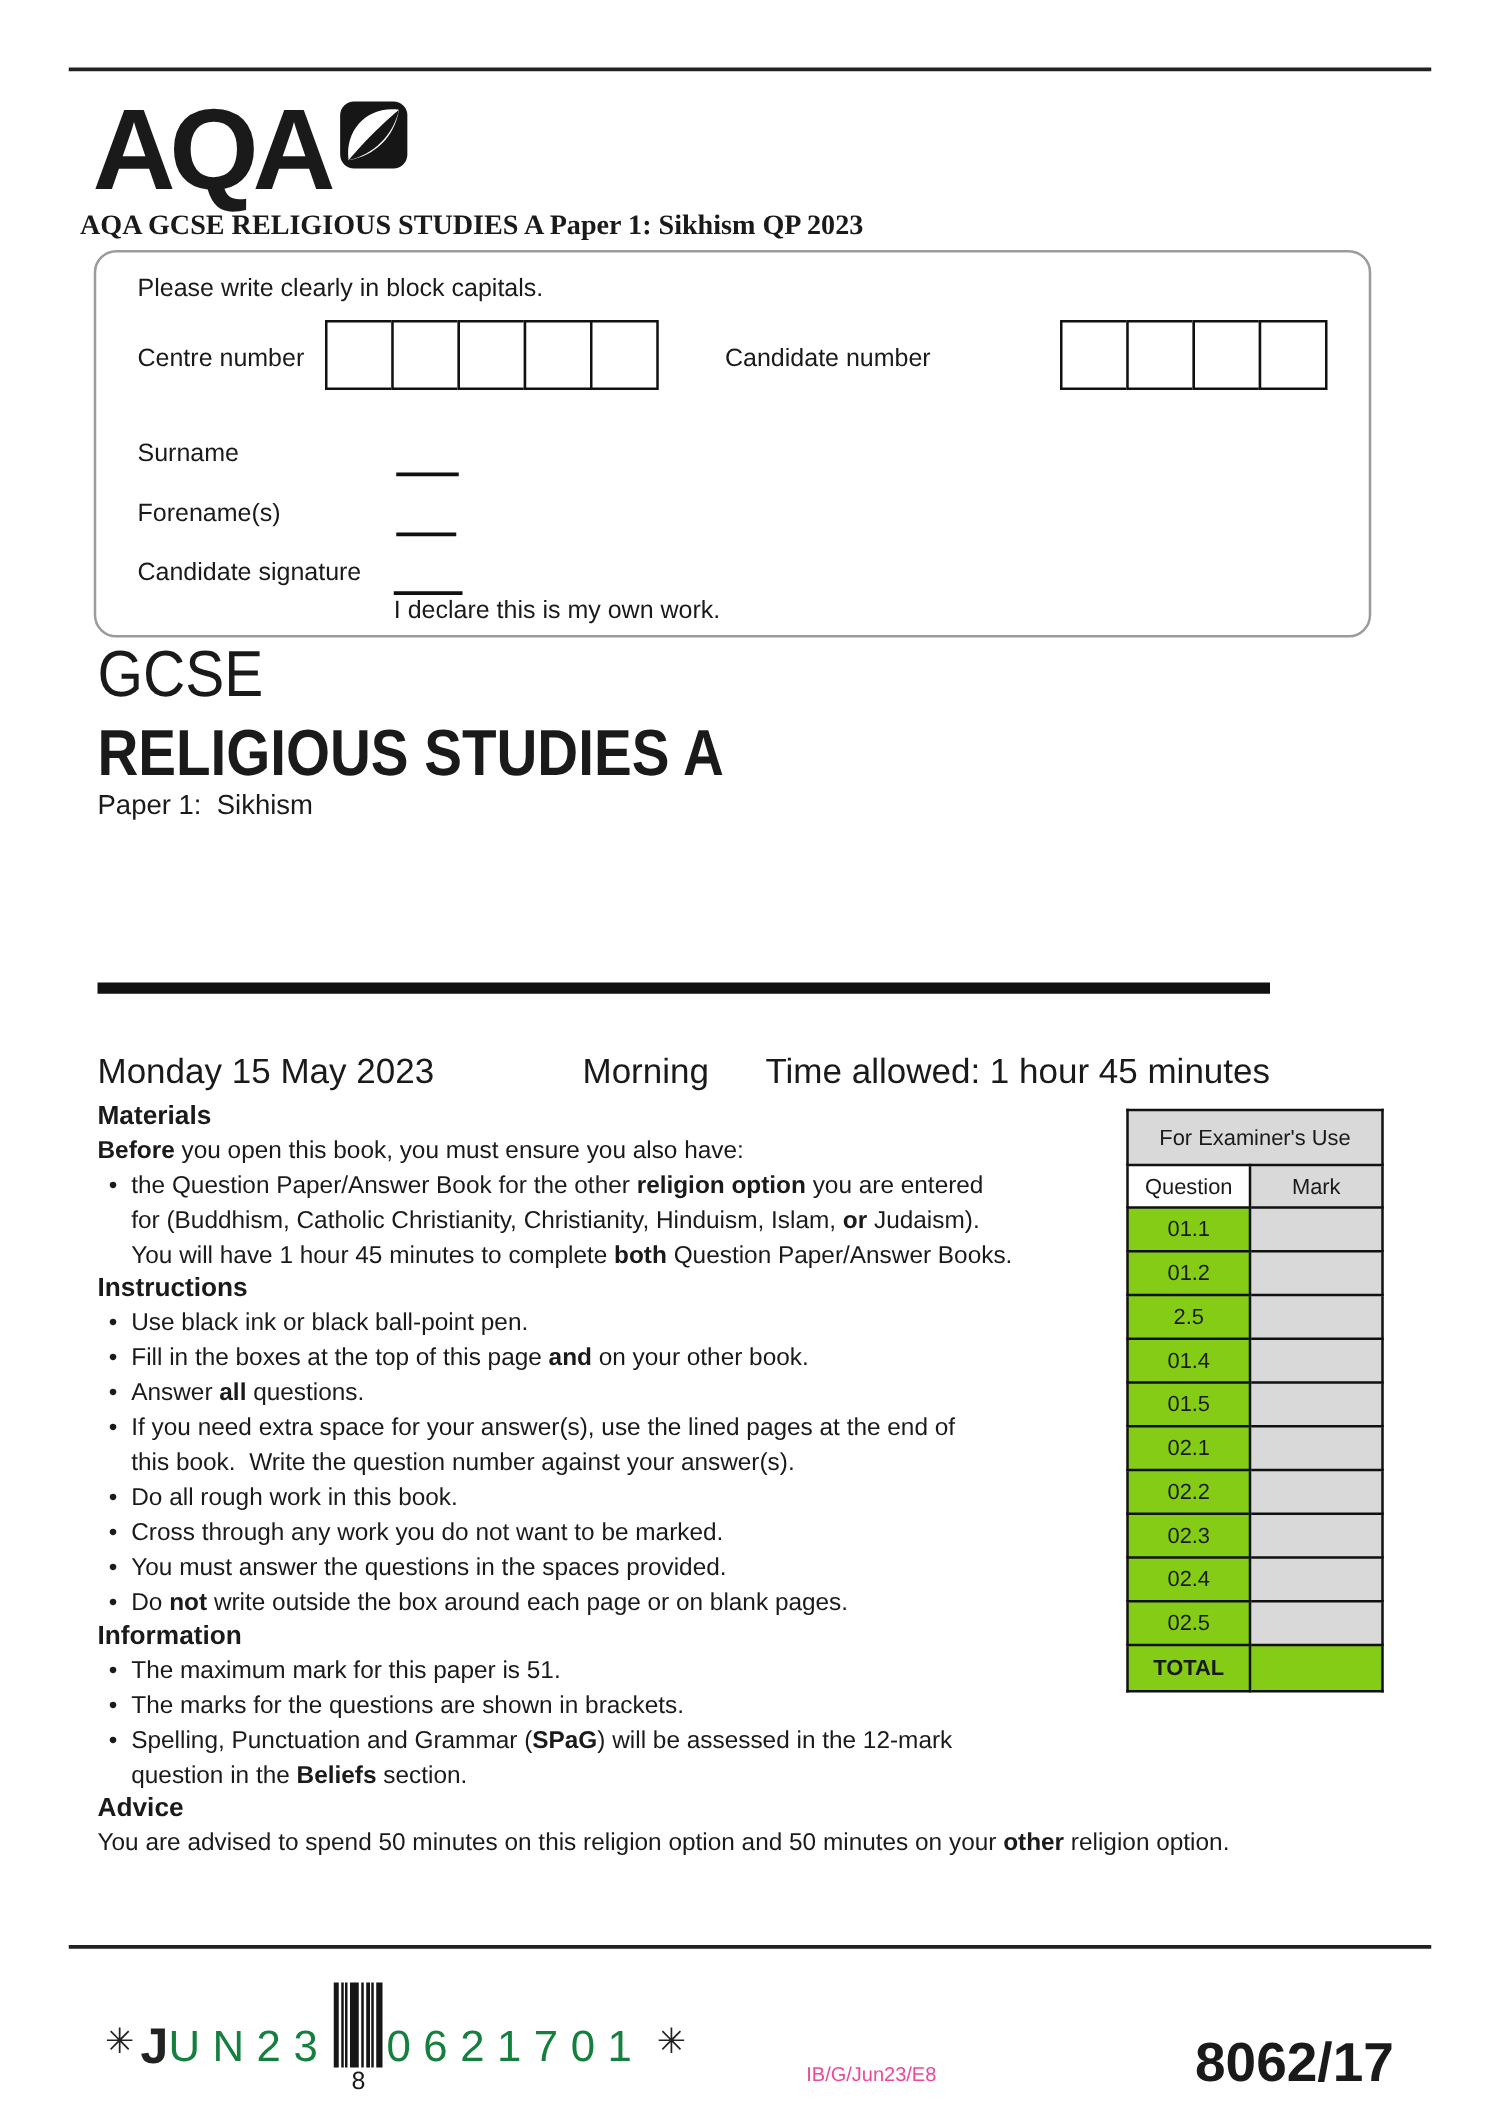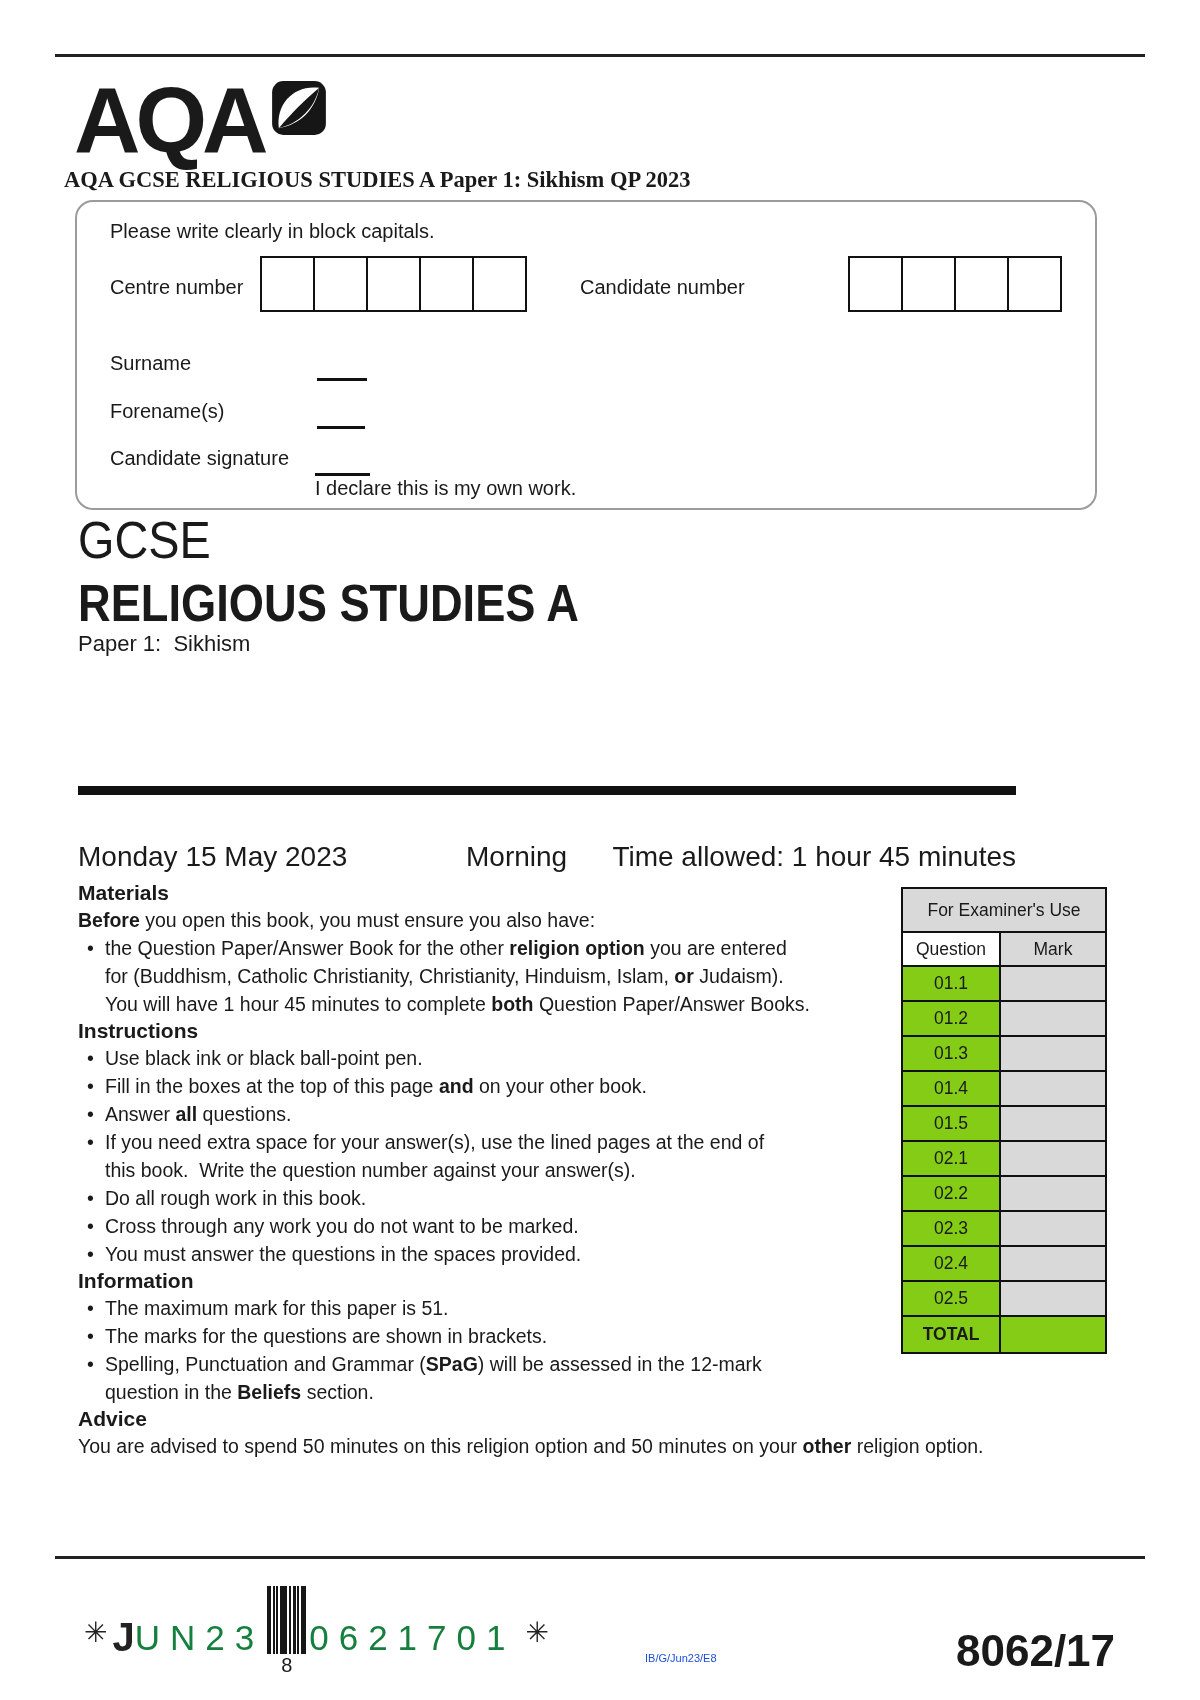--- a/index.html
+++ b/index.html
@@ -65,21 +65,21 @@
   
   .barcode-row{position:absolute;left:84px;top:1586px;height:68px;display:flex;align-items:flex-end;}
   .star{font-size:28px;line-height:28px;margin:0 5px 7px 0;color:#222;}
   .star.right{margin:0 0 7px 10px;}
   .bc-j{font-size:40px;line-height:34px;font-weight:bold;color:#222;}
   .bc-text{font-size:35px;line-height:33px;letter-spacing:10px;color:#15803d;}
   .bars{position:relative;display:flex;align-items:stretch;height:68px;margin:0 3px;}
   .bar{background:#161616;height:68px;}
   .check-digit{position:absolute;left:50%;bottom:-23px;transform:translateX(-50%);
                font-size:20px;letter-spacing:0;}
-  .footer-ref{position:absolute;left:645px;top:1652px;font-size:11px;color:#1d4ed8;}
+  .footer-ref{position:absolute;left:645px;top:1652px;font-size:16px;color:#ec4899;}
   .paper-code{position:absolute;left:956px;top:1626px;font-size:44px;font-weight:bold;}
 </style>
 </head>
 <body>
 
 <div class="page">
 
   <div class="rule top-rule"></div>
 
   <div class="logo">
@@ -148,20 +148,21 @@
     <h3 class="mt">Instructions</h3>
     <ul class="bullets">
         <li><span>Use black ink or black ball-point pen.</span></li>
         <li><span>Fill in the boxes at the top of this page </span><b>and</b><span> on your other book.</span></li>
         <li><span>Answer </span><b>all</b><span> questions.</span></li>
         <li><span>If you need extra space for your answer(s), use the lined pages at the end of
 this book.  Write the question number against your answer(s).</span></li>
         <li><span>Do all rough work in this book.</span></li>
         <li><span>Cross through any work you do not want to be marked.</span></li>
         <li><span>You must answer the questions in the spaces provided.</span></li>
+        <li><span>Do </span><b>not</b><span> write outside the box around each page or on blank pages.</span></li>
       </ul>
 
     <h3 class="mt">Information</h3>
     <ul class="bullets">
         <li><span>The maximum mark for this paper is 51.</span></li>
         <li><span>The marks for the questions are shown in brackets.</span></li>
         <li><span>Spelling, Punctuation and Grammar (</span><b>SPaG</b><span>) will be assessed in the 12-mark
 question in the </span><b>Beliefs</b><span> section.</span></li>
       </ul>
 
@@ -182,21 +183,21 @@
     <tbody>
         <tr>
           <td class="q">01.1</td>
           <td class="m"></td>
         </tr>
         <tr>
           <td class="q">01.2</td>
           <td class="m"></td>
         </tr>
         <tr>
-          <td class="q">01.3</td>
+          <td class="q">2.5</td>
           <td class="m"></td>
         </tr>
         <tr>
           <td class="q">01.4</td>
           <td class="m"></td>
         </tr>
         <tr>
           <td class="q">01.5</td>
           <td class="m"></td>
         </tr>

